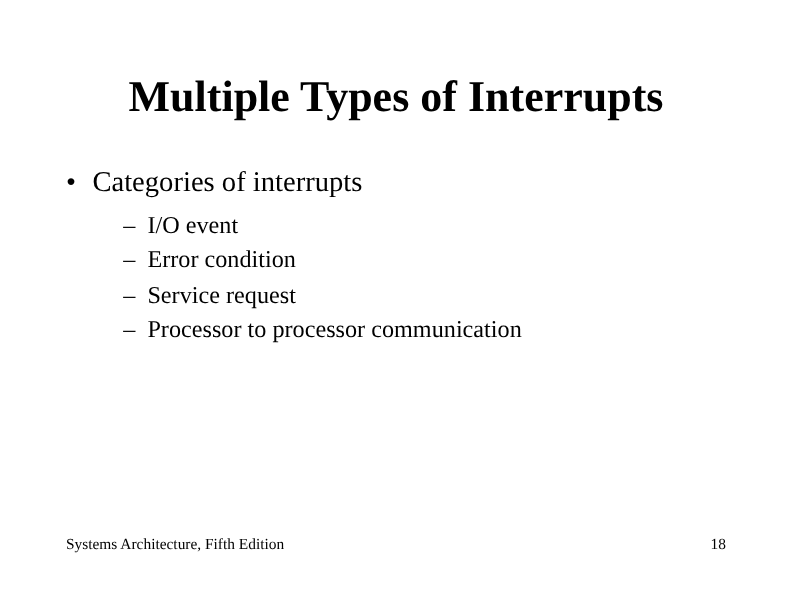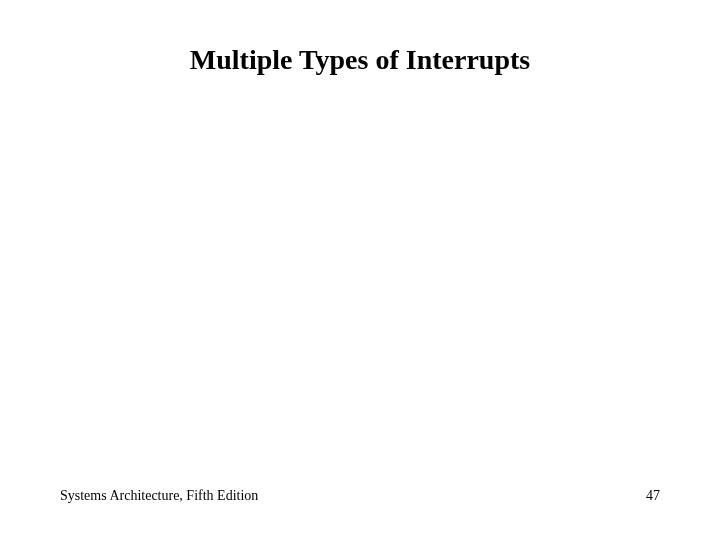--- a/index.html
+++ b/index.html
@@ -13,25 +13,25 @@
     overflow: hidden;
   }
   .slide {
     position: relative;
     width: 720px;
     height: 540px;
     box-sizing: border-box;
   }
   .title {
     position: absolute;
-    top: 44px;
+    top: 64px;
     left: 0;
     width: 100%;
     text-align: center;
-    font-size: 28px;
+    font-size: 40px;
     font-weight: bold;
   }
   .body {
     position: absolute;
     top: 150px;
     left: 60px;
     right: 60px;
     font-size: 26px;
     line-height: 1.25;
   }
@@ -84,19 +84,28 @@
 </style>
 </head>
 <body>
 
 <div class="slide">
 
   <div class="title">Multiple Types of Interrupts</div>
 
   <div class="body">
     <ul class="level1">
+      <li>
+        <span>Categories of interrupts</span>
+        <ul class="level2">
+          <li><span>I/O event</span></li>
+          <li><span>Error condition</span></li>
+          <li><span>Service request</span></li>
+          <li><span>Processor to processor communication</span></li>
+        </ul>
+      </li>
     </ul>
   </div>
 
   <div class="footer-left">Systems Architecture, Fifth Edition</div>
-  <div class="footer-right">47</div>
+  <div class="footer-right">18</div>
 
 </div>
 
 </body></html>

